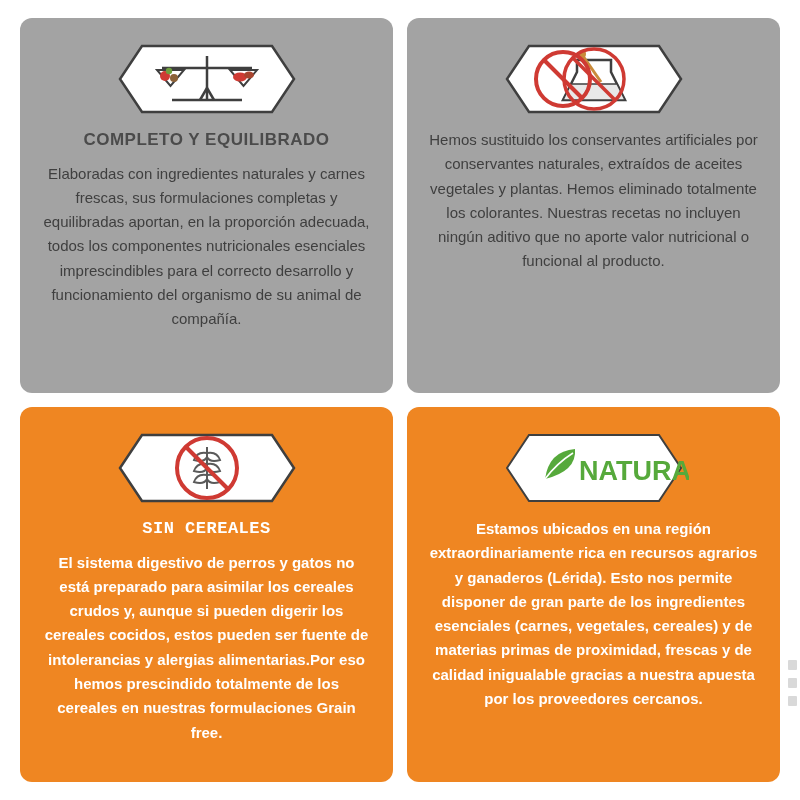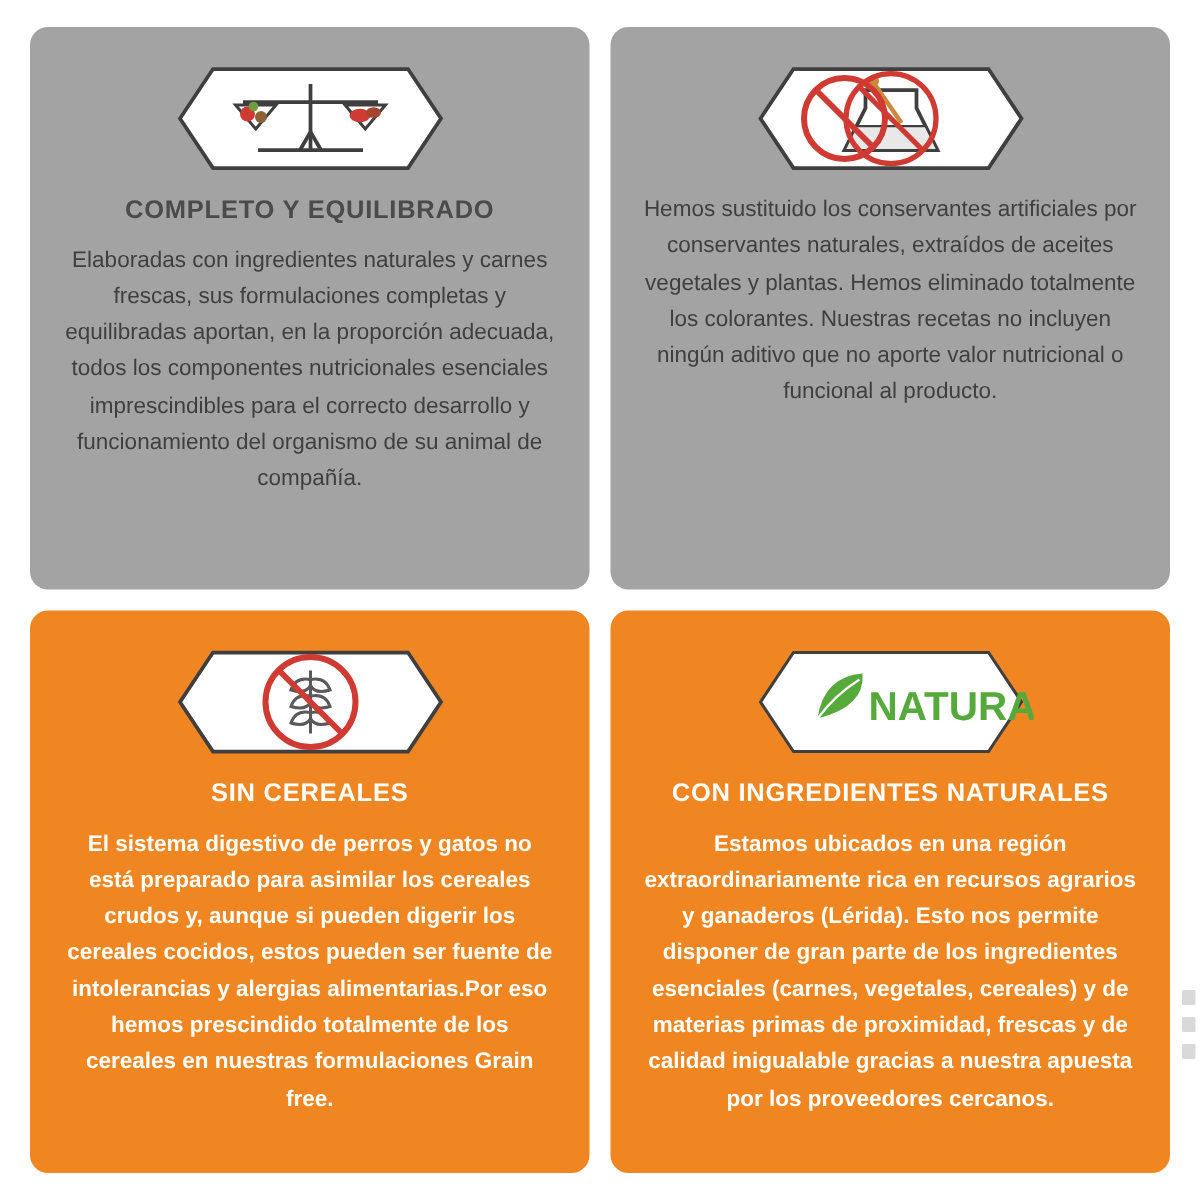--- a/index.html
+++ b/index.html
@@ -45,21 +45,21 @@
   .badge svg { display: block; }
   .card-title {
     font-size: 17px;
     font-weight: bold;
     letter-spacing: 0.5px;
     text-align: center;
     margin: 2px 0 12px 0;
     line-height: 1.15;
   }
   .card.gray .card-title { color: #4b4b4b; }
-  .card.orange .card-title { color: #ffffff; }
+  .card.orange .card-title { color: #ffffff; font-family: Liberation Mono, monospace; }
   .card-body {
     font-size: 15px;
     line-height: 1.62;
     text-align: center;
     margin: 0;
   }
   .card.gray .card-body { color: #3f3f3f; }
   .card.orange .card-body { color: #ffffff; font-weight: bold; }
   .edge-marks {
     position: absolute;
@@ -144,21 +144,20 @@
 
   <div class="card orange">
     <div class="badge">
       <svg width="190" height="82" viewBox="0 0 190 82">
         <path d="M30 8 L160 8 L182 41 L160 74 L30 74 L8 41 Z" fill="#ffffff" stroke="#3f3f3f" stroke-width="2"></path>
         <path d="M46 52 q4 -28 30 -30 q2 22 -30 30 z" fill="#56a93b"></path>
         <path d="M46 52 q12 -16 28 -26" fill="none" stroke="#ffffff" stroke-width="1.6"></path>
         <text x="80" y="53" font-family="'Liberation Sans', sans-serif" font-size="27" font-weight="bold" fill="#56a93b">NATURAL</text>
       </svg>
     </div>
-    <div class="card-title">CON INGREDIENTES NATURALES</div>
     <p class="card-body">Estamos ubicados en una región extraordinariamente rica en recursos agrarios y ganaderos (Lérida). Esto nos permite disponer de gran parte de los ingredientes esenciales (carnes, vegetales, cereales) y de materias primas de proximidad, frescas y de calidad inigualable gracias a nuestra apuesta por los proveedores cercanos.</p>
   </div>
 
 </div>
 
 <div class="edge-marks">
   <div class="edge-mark"></div>
   <div class="edge-mark"></div>
   <div class="edge-mark"></div>
 </div>

